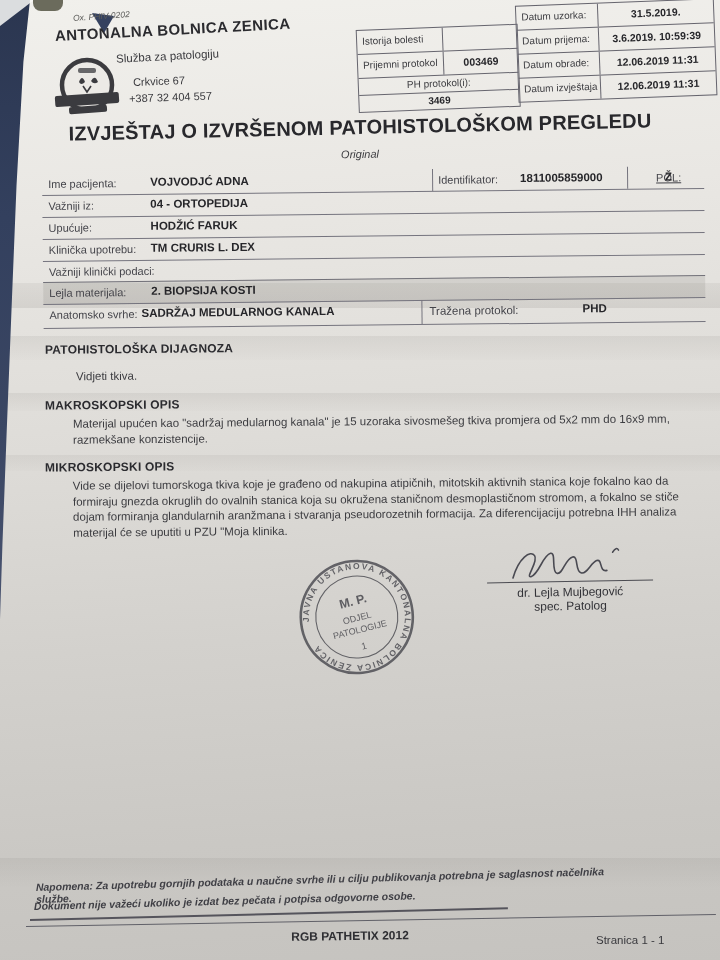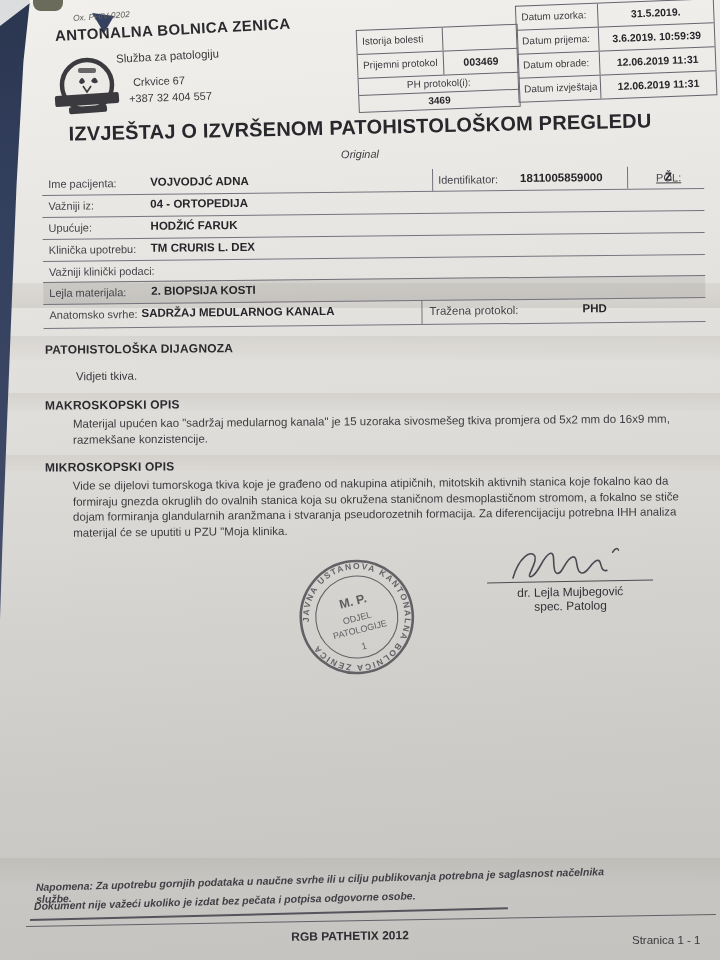--- a/index.html
+++ b/index.html
@@ -78,21 +78,21 @@
   .sig-title{font-size:12px;color:#333338;}
   
   .stamp{left:291px;top:551px;opacity:.82;transform:rotate(-6deg);}
   
   .note{font-size:10.5px;font-style:italic;font-weight:600;color:#3f3f45;transform:rotate(-1.6deg);transform-origin:left;}
   .note1{left:36px;top:881px;width:600px;}
   .note2{left:34px;top:900px;width:600px;}
   .rule-short{left:30px;top:919px;width:478px;height:2px;background:#55545c;transform:rotate(-1.4deg);transform-origin:left;}
   .rule-long{left:26px;top:926px;width:690px;height:1.4px;background:#606068;transform:rotate(-1deg);transform-origin:left;}
   .system{left:10px;top:929px;width:680px;text-align:center;font-size:12px;font-weight:bold;color:#2f2f33;transform:rotate(-0.8deg);}
-  .page-num{left:632px;top:934px;font-size:11.5px;color:#3a3a3e;}
+  .page-num{left:596px;top:934px;font-size:11.5px;color:#3a3a3e;}
 </style>
 </head>
 <body>
 
 <div id="photo">
 
   <div class="band band1"></div>
   <div class="band band2"></div>
   <div class="band band3"></div>
   <div class="band band4"></div>

